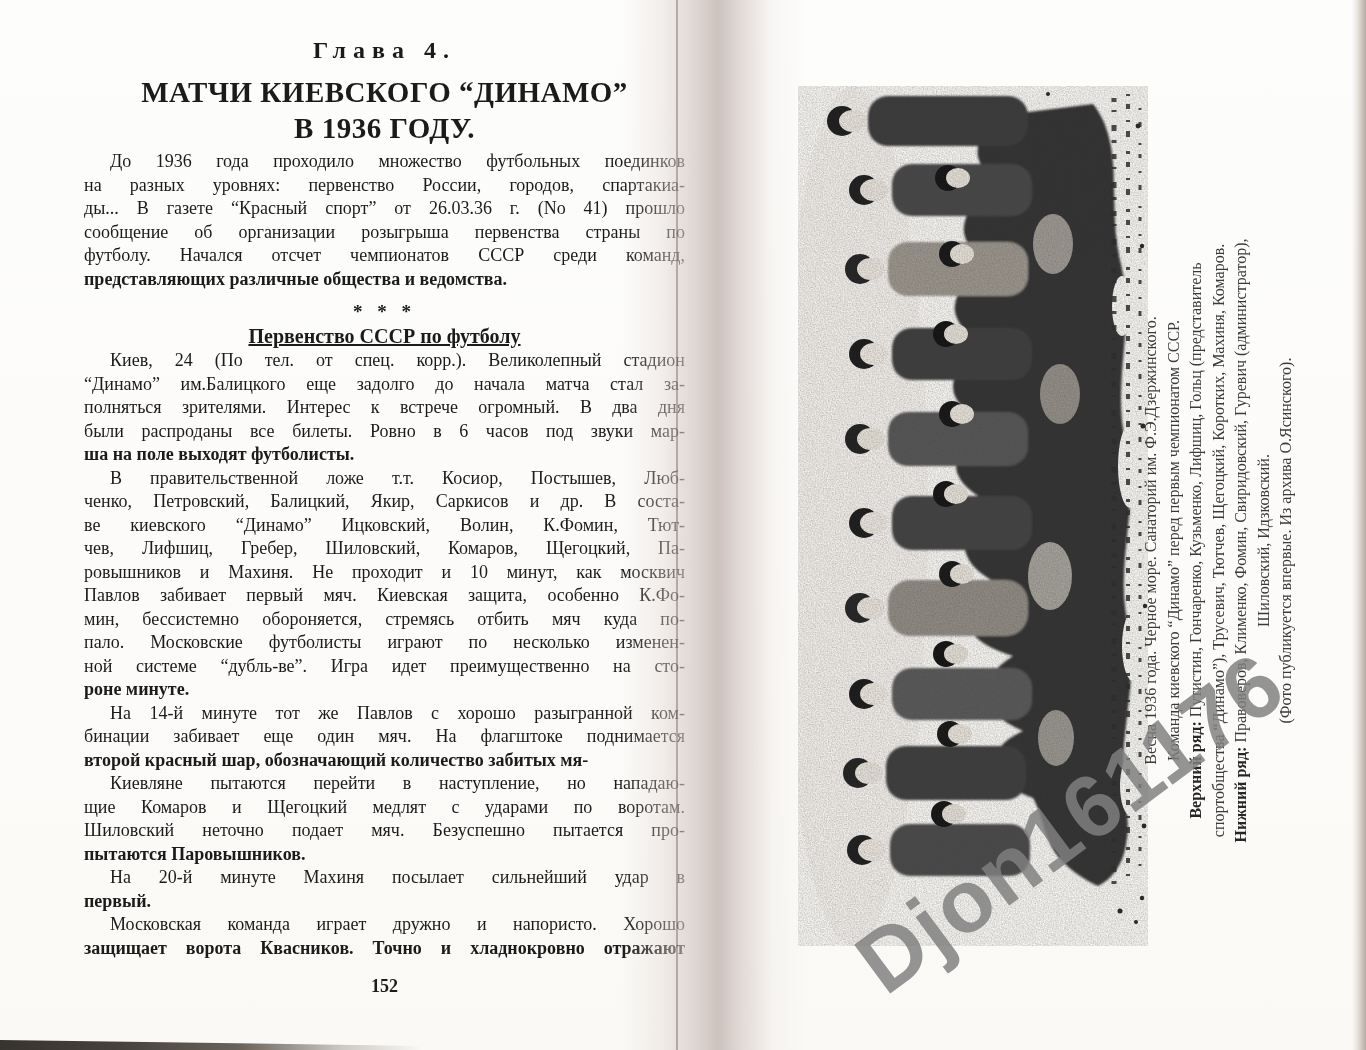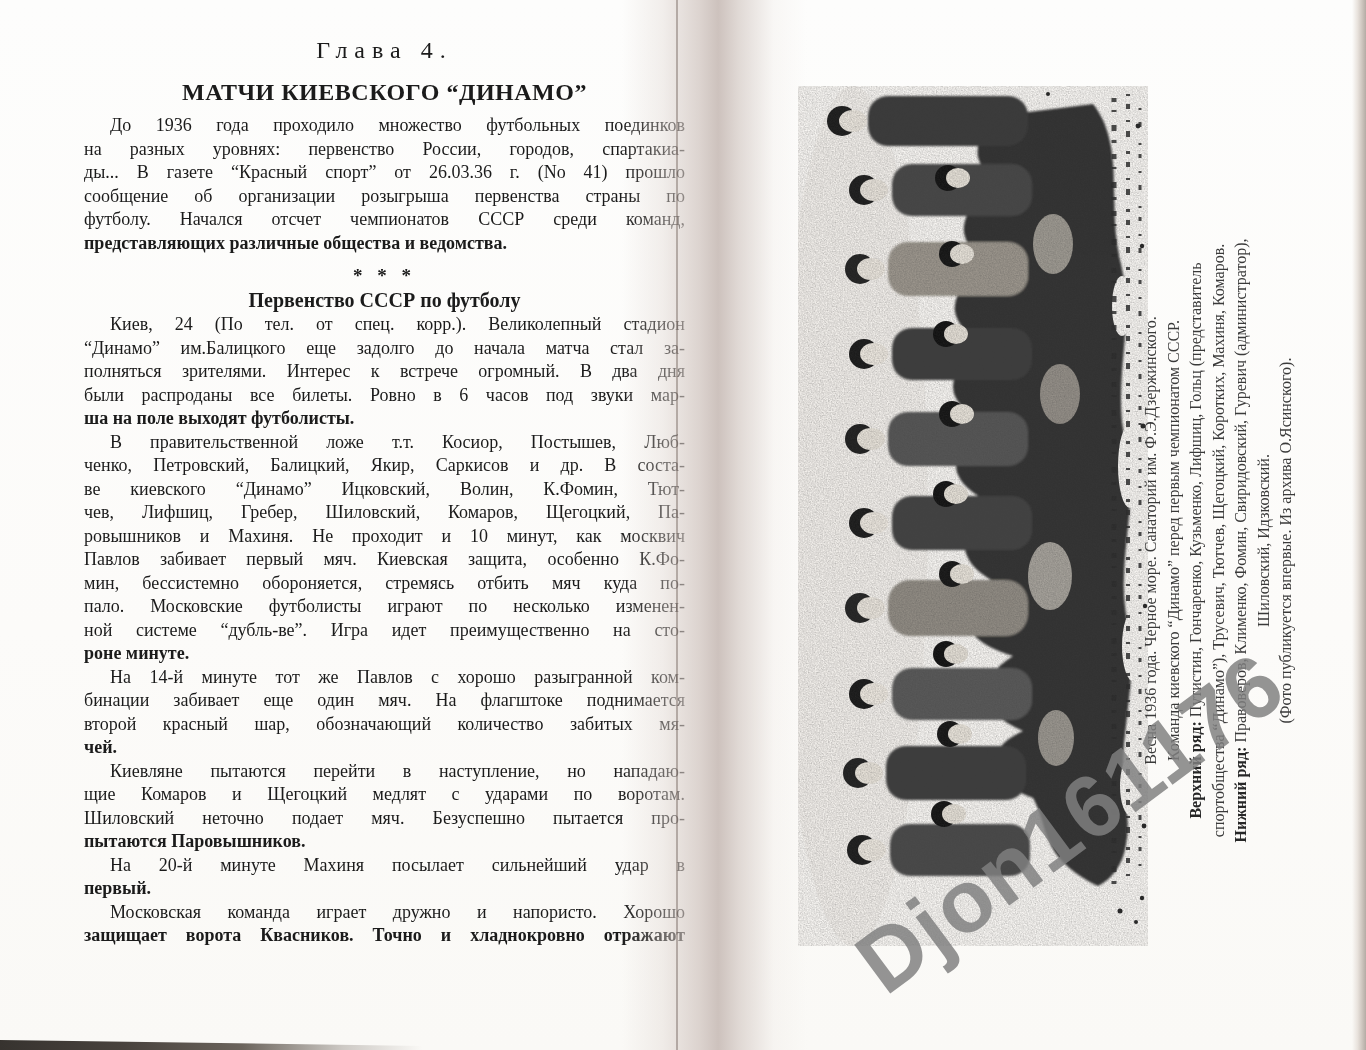--- a/index.html
+++ b/index.html
@@ -5,30 +5,30 @@
   html,body{margin:0;padding:0;}
   body{
     width:1366px;height:1050px;overflow:hidden;position:relative;
     background:#ffffff;font-family:"Liberation Serif", serif;
   }
   .scene{position:absolute;left:0;top:0;width:1366px;height:1050px;background:linear-gradient(180deg,#fdfdfc 0%,#fcfbf9 60%,#faf9f6 100%);}
 
   
   .left-page{position:absolute;left:0;top:0;width:700px;height:1050px;z-index:1;}
   .textcol{position:absolute;left:84px;top:0;width:601px;color:#1b1b1b;}
-  .chapter{margin-top:36px;text-align:center;font-weight:normal;font-size:24px;line-height:28px;letter-spacing:7px;}
-  .booktitle{margin-top:10px;text-align:center;font-weight:bold;font-size:24px;line-height:36px;letter-spacing:0.5px;}
+  .chapter{margin-top:36px;text-align:center;font-weight:bold;font-size:24px;line-height:28px;letter-spacing:7px;}
+  .booktitle{margin-top:10px;text-align:center;font-weight:bold;font-size:29px;line-height:36px;letter-spacing:0.5px;}
   .para{margin:0;}
   .intro{margin-top:4px;}
   .tline{font-size:18px;line-height:23.5px;text-align:justify;text-align-last:justify;}
   .para .tline:first-child{text-indent:26px;}
   .para .tline:last-child{text-align-last:left;font-weight:bold;}
   .para.cont .tline:last-child{text-align-last:justify;}
   .sep{margin-top:12px;text-align:center;font-weight:bold;font-size:19px;line-height:18px;letter-spacing:5px;}
-  .subhead{text-align:center;font-weight:bold;font-size:20px;line-height:26px;}
+  .subhead{text-align:center;font-weight:bold;font-size:20px;line-height:26px;text-decoration:underline;}
   .subhead.first{margin-top:2px;}
   .pagenum{margin-top:16px;text-align:center;font-weight:bold;font-size:18px;}
 
   
   .gutter{
     position:absolute;left:622px;top:0;width:185px;height:1050px;z-index:6;pointer-events:none;
     background:linear-gradient(to right,
       rgba(232,226,222,0) 0%,
       rgba(224,215,210,0.40) 22%,
       rgba(211,200,195,0.78) 42%,
@@ -79,20 +79,21 @@
 </head>
 <body>
 
 <div class="scene">
 
   <div class="left-page">
     <div class="textcol">
       <div class="chapter">Глава 4.</div>
       <div class="booktitle">
         <div>МАТЧИ КИЕВСКОГО “ДИНАМО”</div>
+        <div>В 1936 ГОДУ.</div>
       </div>
 
       <div class="para intro">
           <div class="tline">До 1936 года проходило множество футбольных поединков</div>
           <div class="tline">на разных уровнях: первенство России, городов, спартакиа-</div>
           <div class="tline">ды... В газете “Красный спорт” от 26.03.36 г. (No 41) прошло</div>
           <div class="tline">сообщение об организации розыгрыша первенства страны по</div>
           <div class="tline">футболу. Начался отсчет чемпионатов СССР среди команд,</div>
           <div class="tline">представляющих различные общества и ведомства.</div>
         </div>
@@ -116,37 +117,37 @@
           <div class="tline">Павлов забивает первый мяч. Киевская защита, особенно К.Фо-</div>
           <div class="tline">мин, бессистемно обороняется, стремясь отбить мяч куда по-</div>
           <div class="tline">пало. Московские футболисты играют по несколько изменен-</div>
           <div class="tline">ной системе “дубль-ве”. Игра идет преимущественно на сто-</div>
           <div class="tline">роне минуте.</div>
         </div>
       <div class="para">
           <div class="tline">На 14-й минуте тот же Павлов с хорошо разыгранной ком-</div>
           <div class="tline">бинации забивает еще один мяч. На флагштоке поднимается</div>
           <div class="tline">второй красный шар, обозначающий количество забитых мя-</div>
-          <div class="tline">чей.</div>
         </div>
       <div class="para">
           <div class="tline">Киевляне пытаются перейти в наступление, но нападаю-</div>
           <div class="tline">щие Комаров и Щегоцкий медлят с ударами по воротам.</div>
           <div class="tline">Шиловский неточно подает мяч. Безуспешно пытается про-</div>
           <div class="tline">пытаются Паровышников.</div>
         </div>
       <div class="para">
           <div class="tline">На 20-й минуте Махиня посылает сильнейший удар в</div>
           <div class="tline">первый.</div>
         </div>
       <div class="para cont">
           <div class="tline">Московская команда играет дружно и напористо. Хорошо</div>
           <div class="tline">защищает ворота Квасников. Точно и хладнокровно отражают</div>
         </div>
 
+      <div class="pagenum">152</div>
     </div>
   </div>
 
   <div class="photo-wrap">
     <svg width="860" height="350" viewBox="0 0 860 350" xmlns="http://www.w3.org/2000/svg">
       <defs>
         <filter id="grain" x="-5%" y="-5%" width="110%" height="110%">
           <feTurbulence type="fractalNoise" baseFrequency="0.75" numOctaves="2" stitchTiles="stitch"></feTurbulence>
           <feColorMatrix type="matrix" values="0 0 0 0 0.05  0 0 0 0 0.05  0 0 0 0 0.05  0.65 0.65 0.65 0 -0.72"></feColorMatrix>
         </filter>

